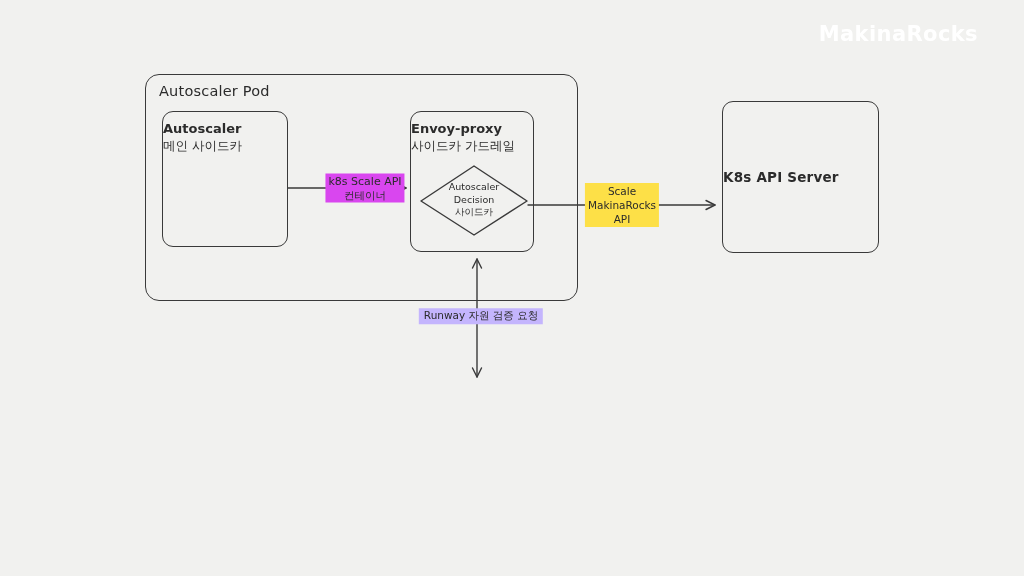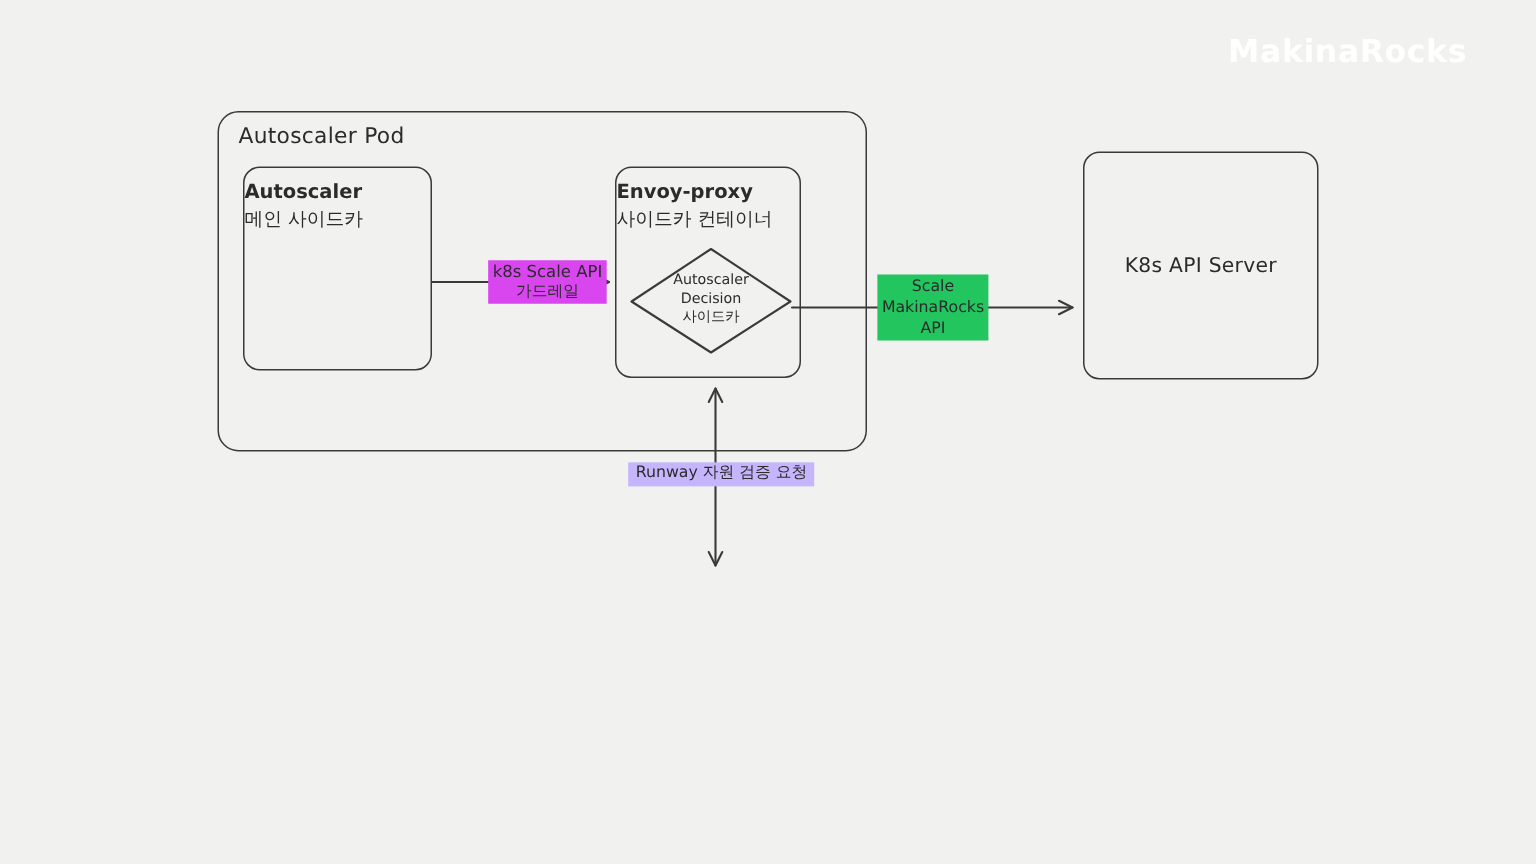--- a/index.html
+++ b/index.html
@@ -46,23 +46,22 @@
     top: 8px;
     text-align: left;
     line-height: 17px;
   }
   .node-title .line1 { font-size: 13px; font-weight: 600; }
   .node-title .line2 { font-size: 12.5px; font-weight: 500; }
 
   .center-title {
     display: flex;
     align-items: center;
-    justify-content: center;
     font-size: 13.5px;
-    font-weight: 400;
+    font-weight: 700;
     letter-spacing: 0.2px;
   }
 
   .svg-layer {
     position: absolute;
     left: 0; top: 0;
     width: 1024px; height: 576px;
     pointer-events: none;
   }
   .stroke {
@@ -108,21 +107,21 @@
   <div class="node rounded" style="left: 162px; top: 111px; width: 126px; height: 136px; border-color: rgb(58, 58, 58);">
     <div class="node-title">
       <div class="line1">Autoscaler</div>
       <div class="line2">메인 사이드카</div>
     </div>
   </div>
 
   <div class="node rounded" style="left: 410px; top: 111px; width: 124px; height: 141px; border-color: rgb(58, 58, 58);">
     <div class="node-title">
       <div class="line1">Envoy-proxy</div>
-      <div class="line2">사이드카 컨테이너</div>
+      <div class="line2">사이드카 가드레일</div>
     </div>
   </div>
 
   <div class="node rounded center-title" style="left: 722px; top: 101px; width: 157px; height: 152px; border-color: rgb(58, 58, 58);">
     <span>K8s API Server</span>
   </div>
 
 
   <svg class="svg-layer" viewBox="0 0 1024 576">
 
@@ -146,24 +145,24 @@
   </svg>
 
   <div class="diamond-label" style="left:474px; top:200px;">
     <div>Autoscaler</div>
     <div>Decision</div>
     <div>사이드카</div>
   </div>
 
   <div class="edge-label" style="left: 365px; top: 188px; background: #d946ef;">
     <div style="font-size:11px;">k8s Scale API</div>
-    <div>가드레일</div>
+    <div>컨테이너</div>
   </div>
 
-  <div class="edge-label" style="left: 622px; top: 205px; line-height: 14px; background: #22c55e;">
+  <div class="edge-label" style="left: 622px; top: 205px; line-height: 14px; background: #fde047;">
     <div>Scale</div>
     <div>MakinaRocks</div>
     <div>API</div>
   </div>
 
   <div class="edge-label" style="left: 481px; top: 316px; padding: 1px 5px; background: #c4b5fd;">Runway 자원 검증 요청</div>
 
 </div>
 
 </body></html>

